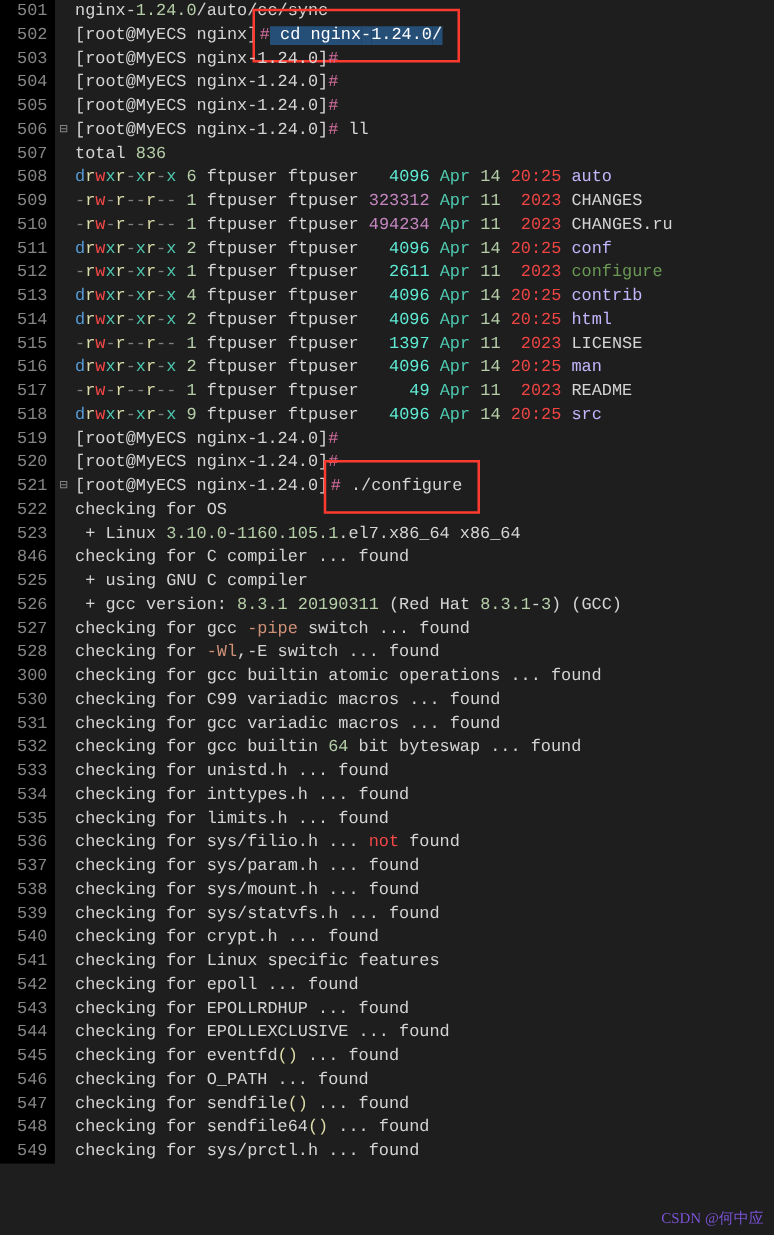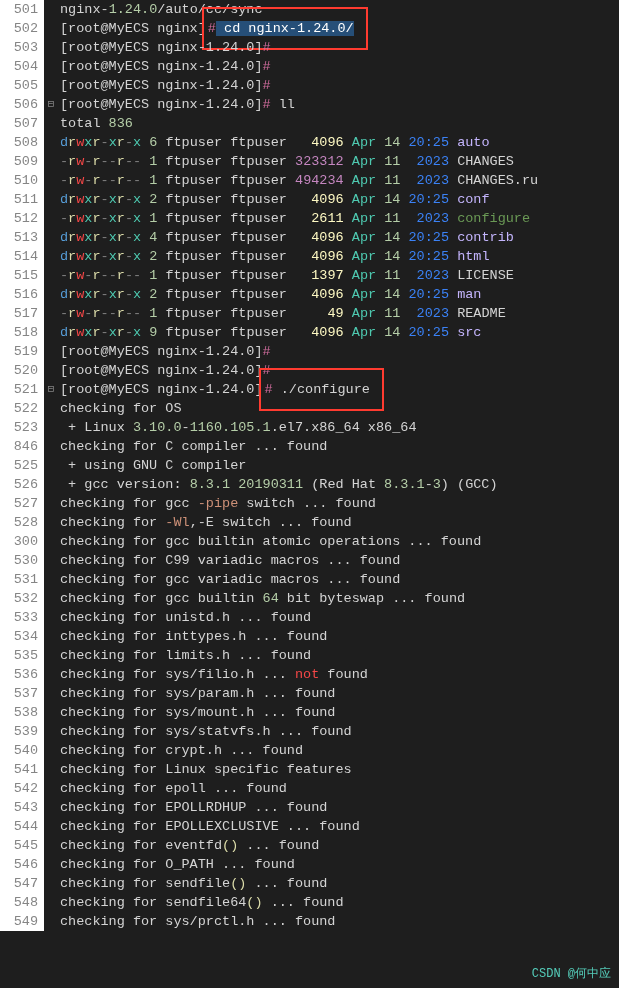--- a/index.html
+++ b/index.html
@@ -1,47 +1,47 @@
 <!DOCTYPE html>
 <html><head>
 <meta charset="utf-8">
 <style>
   html,body{margin:0;padding:0;background:#1e1e1e;color:#d4d4d4;font-family:Consolas,"Courier New",monospace;font-size:13.5px;line-height:19px;width:619px}
   .editor{display:flex;width:619px}
-  .gutter{background:#ffffff;color:#858585;text-align:right;padding:0 6px 0 4px;user-select:none;flex-shrink:0;width:34px}
+  .gutter{background:#000000;color:#858585;text-align:right;padding:0 6px 0 4px;user-select:none;flex-shrink:0;width:34px}
   .fold{width:14px;flex-shrink:0;color:#858585;font-size:11px;text-align:center;user-select:none}
   .code{flex:1;white-space:pre;padding-left:2px;overflow:hidden}
   .ln{height:19px}
 
   
   .c-def{color:#d4d4d4}
   .c-cyan{color:#4ec9b0}
   .c-num{color:#b5cea8}
   .c-orange{color:#ce9178}
   .c-yellow{color:#dcdcaa}
   .c-magenta{color:#d16d9e}
   .c-red{color:#f44747}
 
   
   .perm-d{color:#569cd6}
   .pdash{color:#808080}
   .owner{color:#d4d4d4}
-  .size-a{color:#fef9c3}
+  .size-a{color:#5eead4}
   .size-p{color:#c586c0}
   .month{color:#4ec9b0}
   .day{color:#b5cea8}
-  .time{color:#3b82f6}
+  .time{color:#ef4444}
   .fname{color:#d4d4d4}
   .fdir{color:#c4b5fd}
   .fexec{color:#6a9955}
 
   .sel{background:#264f78;color:#ffffff}
   .redbox{border:2px solid #ff3b30;padding:12px 4px;margin-left:-4px}
 
-  .watermark{position:fixed;right:8px;bottom:4px;color:#5eead4;font-size:12px;font-family:Liberation Mono, monospace;opacity:.85}
+  .watermark{position:fixed;right:8px;bottom:4px;color:#8b5cf6;font-size:12px;font-family:Liberation Serif, serif;opacity:.85}
   .container{position:relative;width:619px}
 </style>
 </head>
 <body>
 
 <div class="container">
   <div class="editor">
     <div class="gutter" id="gutter">
         <div class="ln">501</div>
         <div class="ln">502</div>

